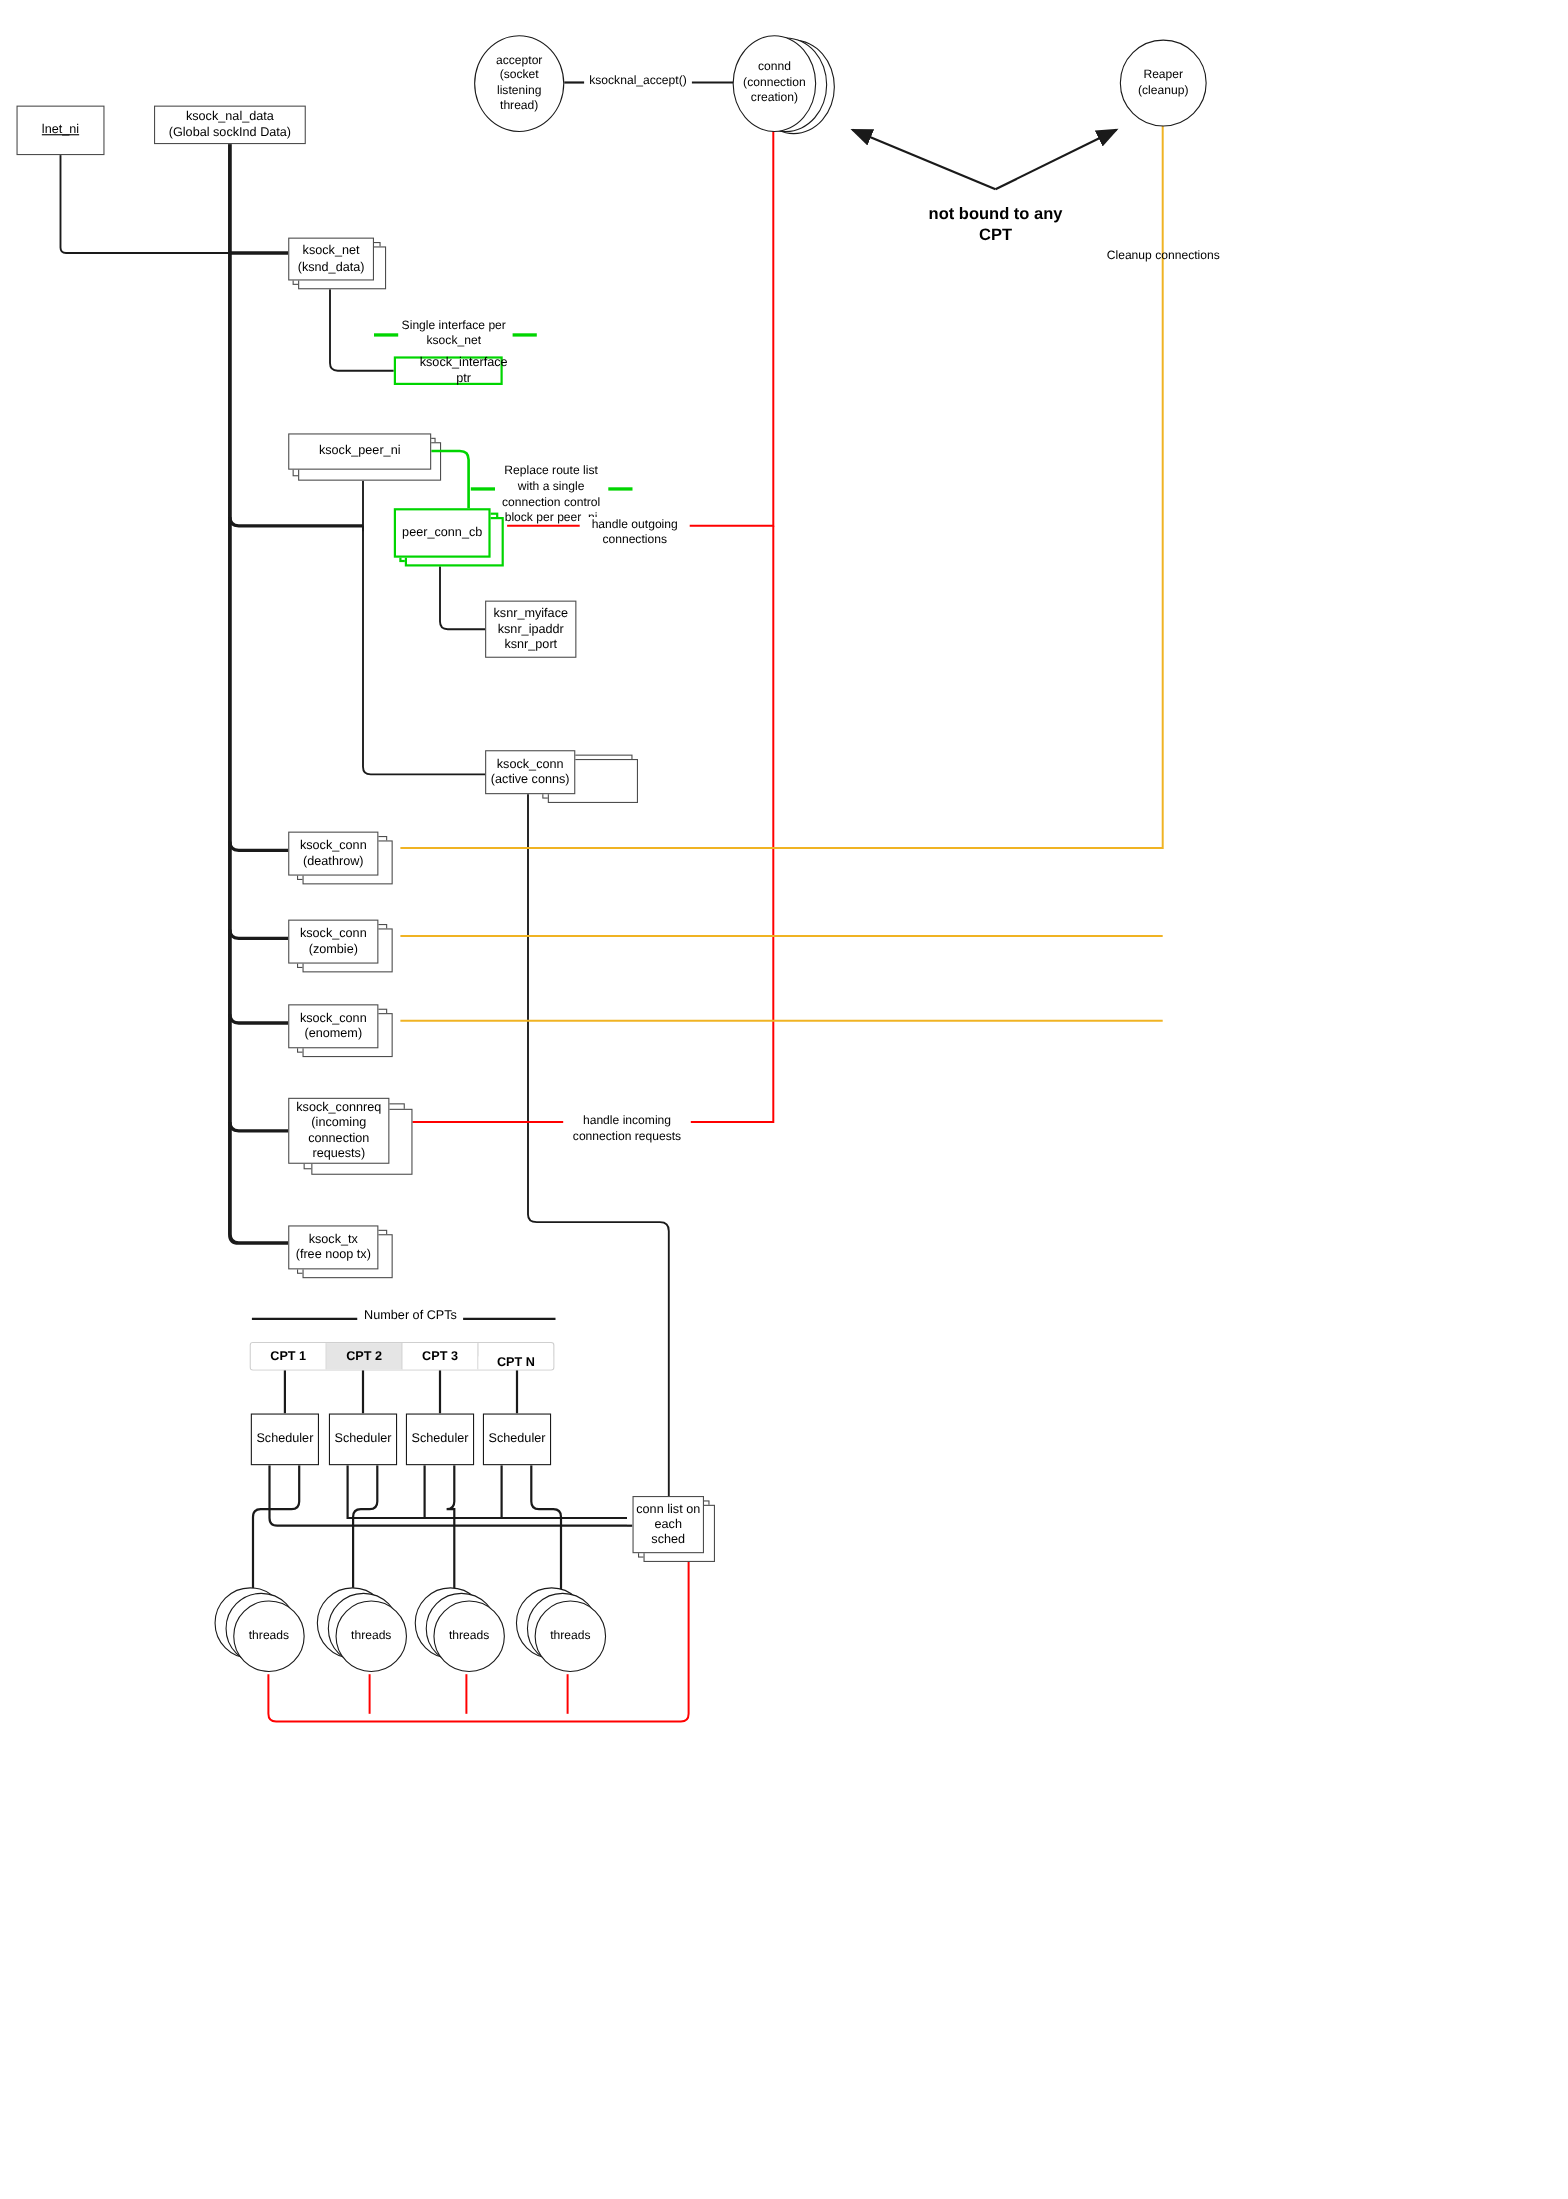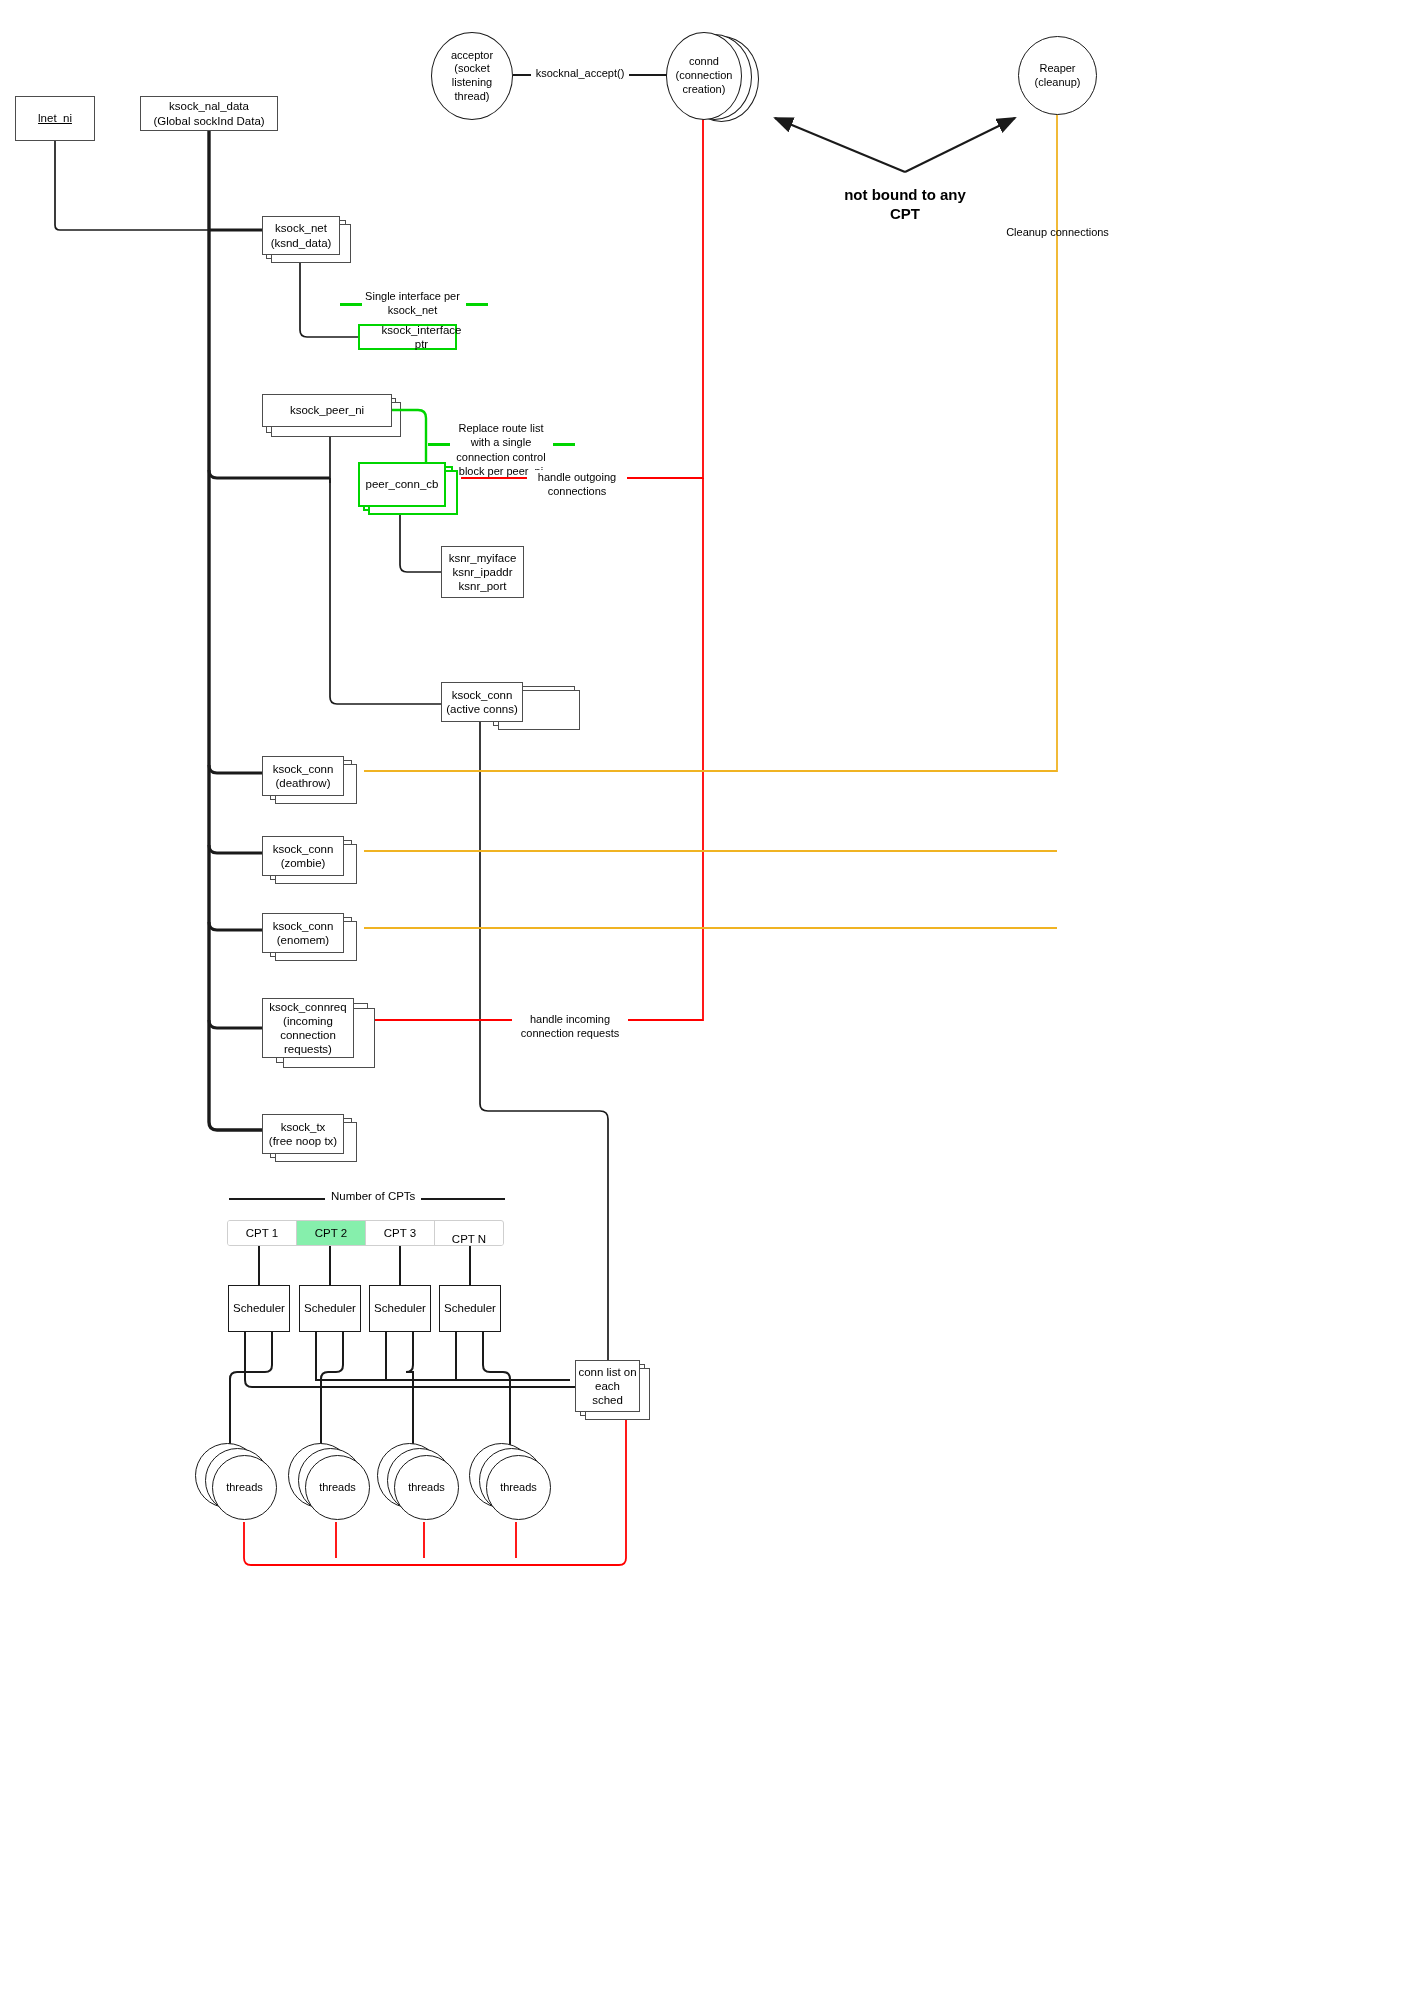--- a/index.html
+++ b/index.html
@@ -30,23 +30,23 @@
   .note.l{text-align:left;}
   .bignote{position:absolute;font-size:15px;font-weight:bold;line-height:1.25;text-align:center;white-space:pre-line;}
   .edgelabel{position:absolute;font-size:11px;line-height:1.3;text-align:center;white-space:pre-line;background:#fff;padding:0 2px;z-index:7;}
 
   
   .gdash{position:absolute;height:3px;background:#00d500;z-index:7;}
 
   
   .cptbar{position:absolute;display:flex;box-sizing:border-box;border:1px solid #cfcfcf;border-radius:3px;overflow:hidden;z-index:6;background:#fff;}
   .cptcell{flex:1;box-sizing:border-box;border-right:1px solid #cfcfcf;display:flex;align-items:center;justify-content:center;
-           font-size:11.5px;background:#fff;}
+           font-size:11.5px;background:#fff;font-weight:bold;}
   .cptcell:last-child{border-right:none;margin-top:12px;}
-  .cptcell.sel{background:#86efac;}
+  .cptcell.sel{background:#e5e5e5;}
   .cptcap{position:absolute;font-size:11.5px;background:#fff;padding:0 6px;z-index:7;}
 </style>
 </head>
 <body>
 
 <div id="stage">
 
   <svg id="wires" viewBox="0 0 1425 1999">
     <defs>
       <marker id="arrB" markerWidth="11" markerHeight="11" refX="9" refY="4" orient="auto">

